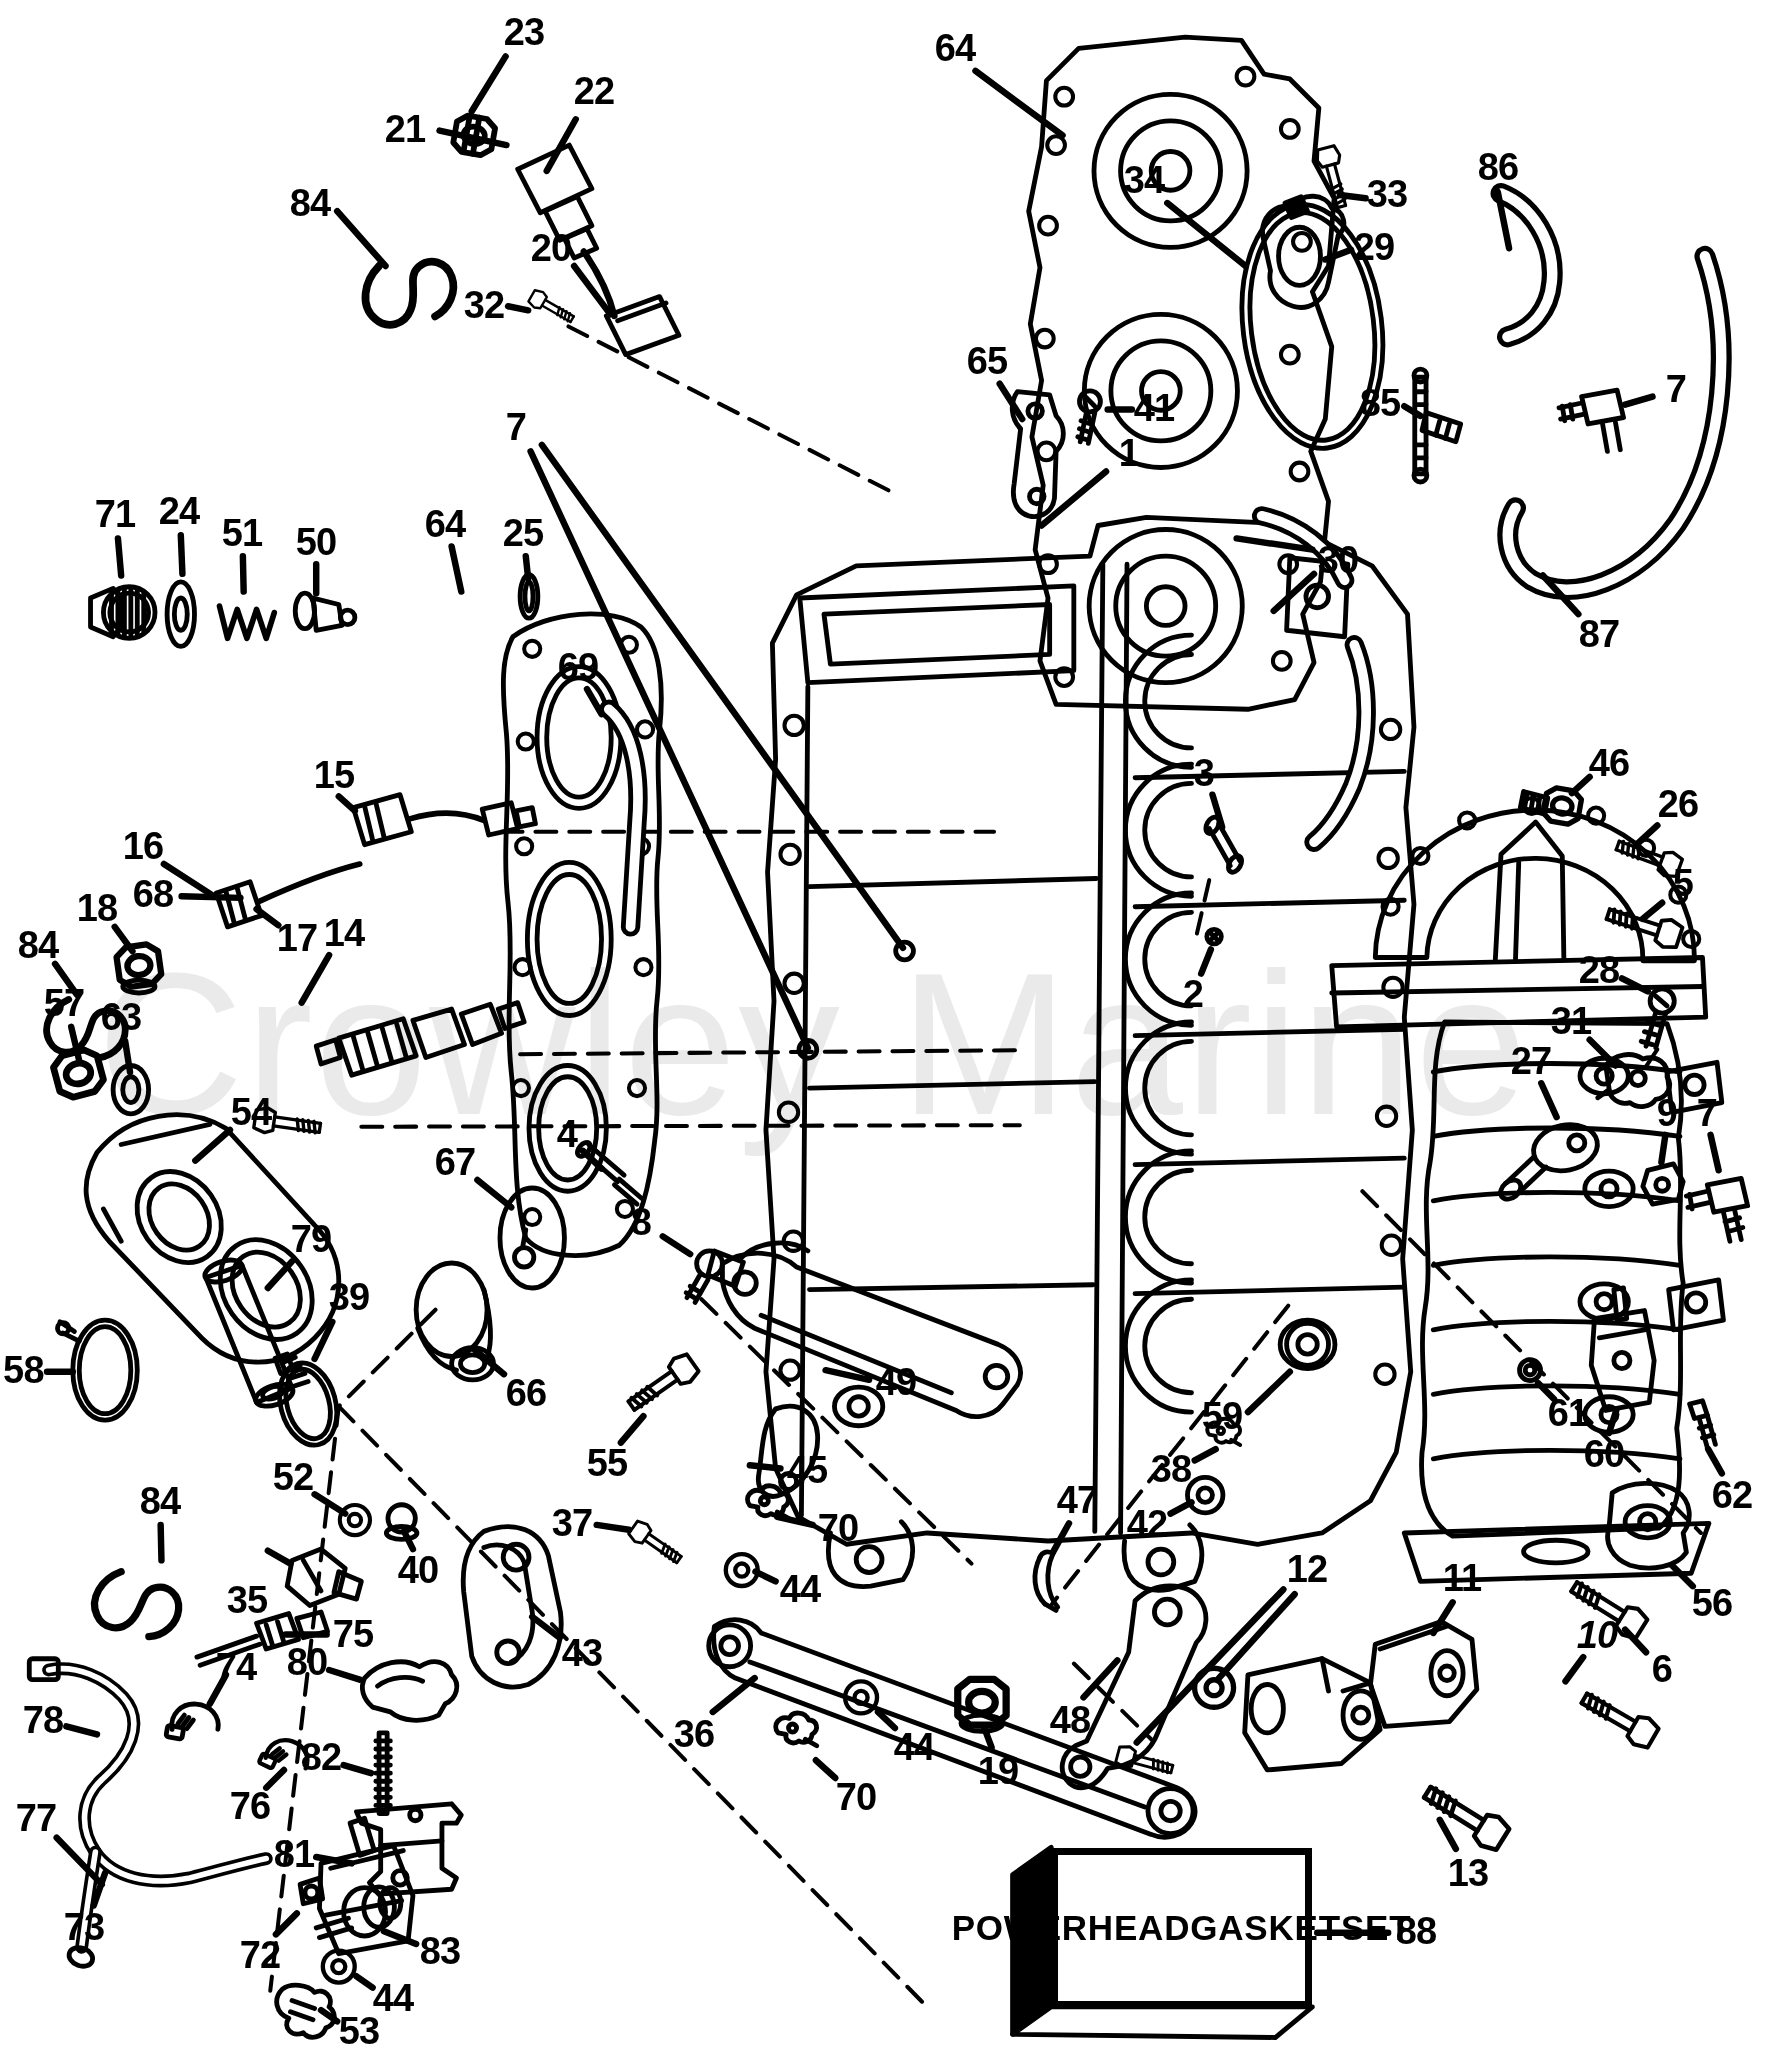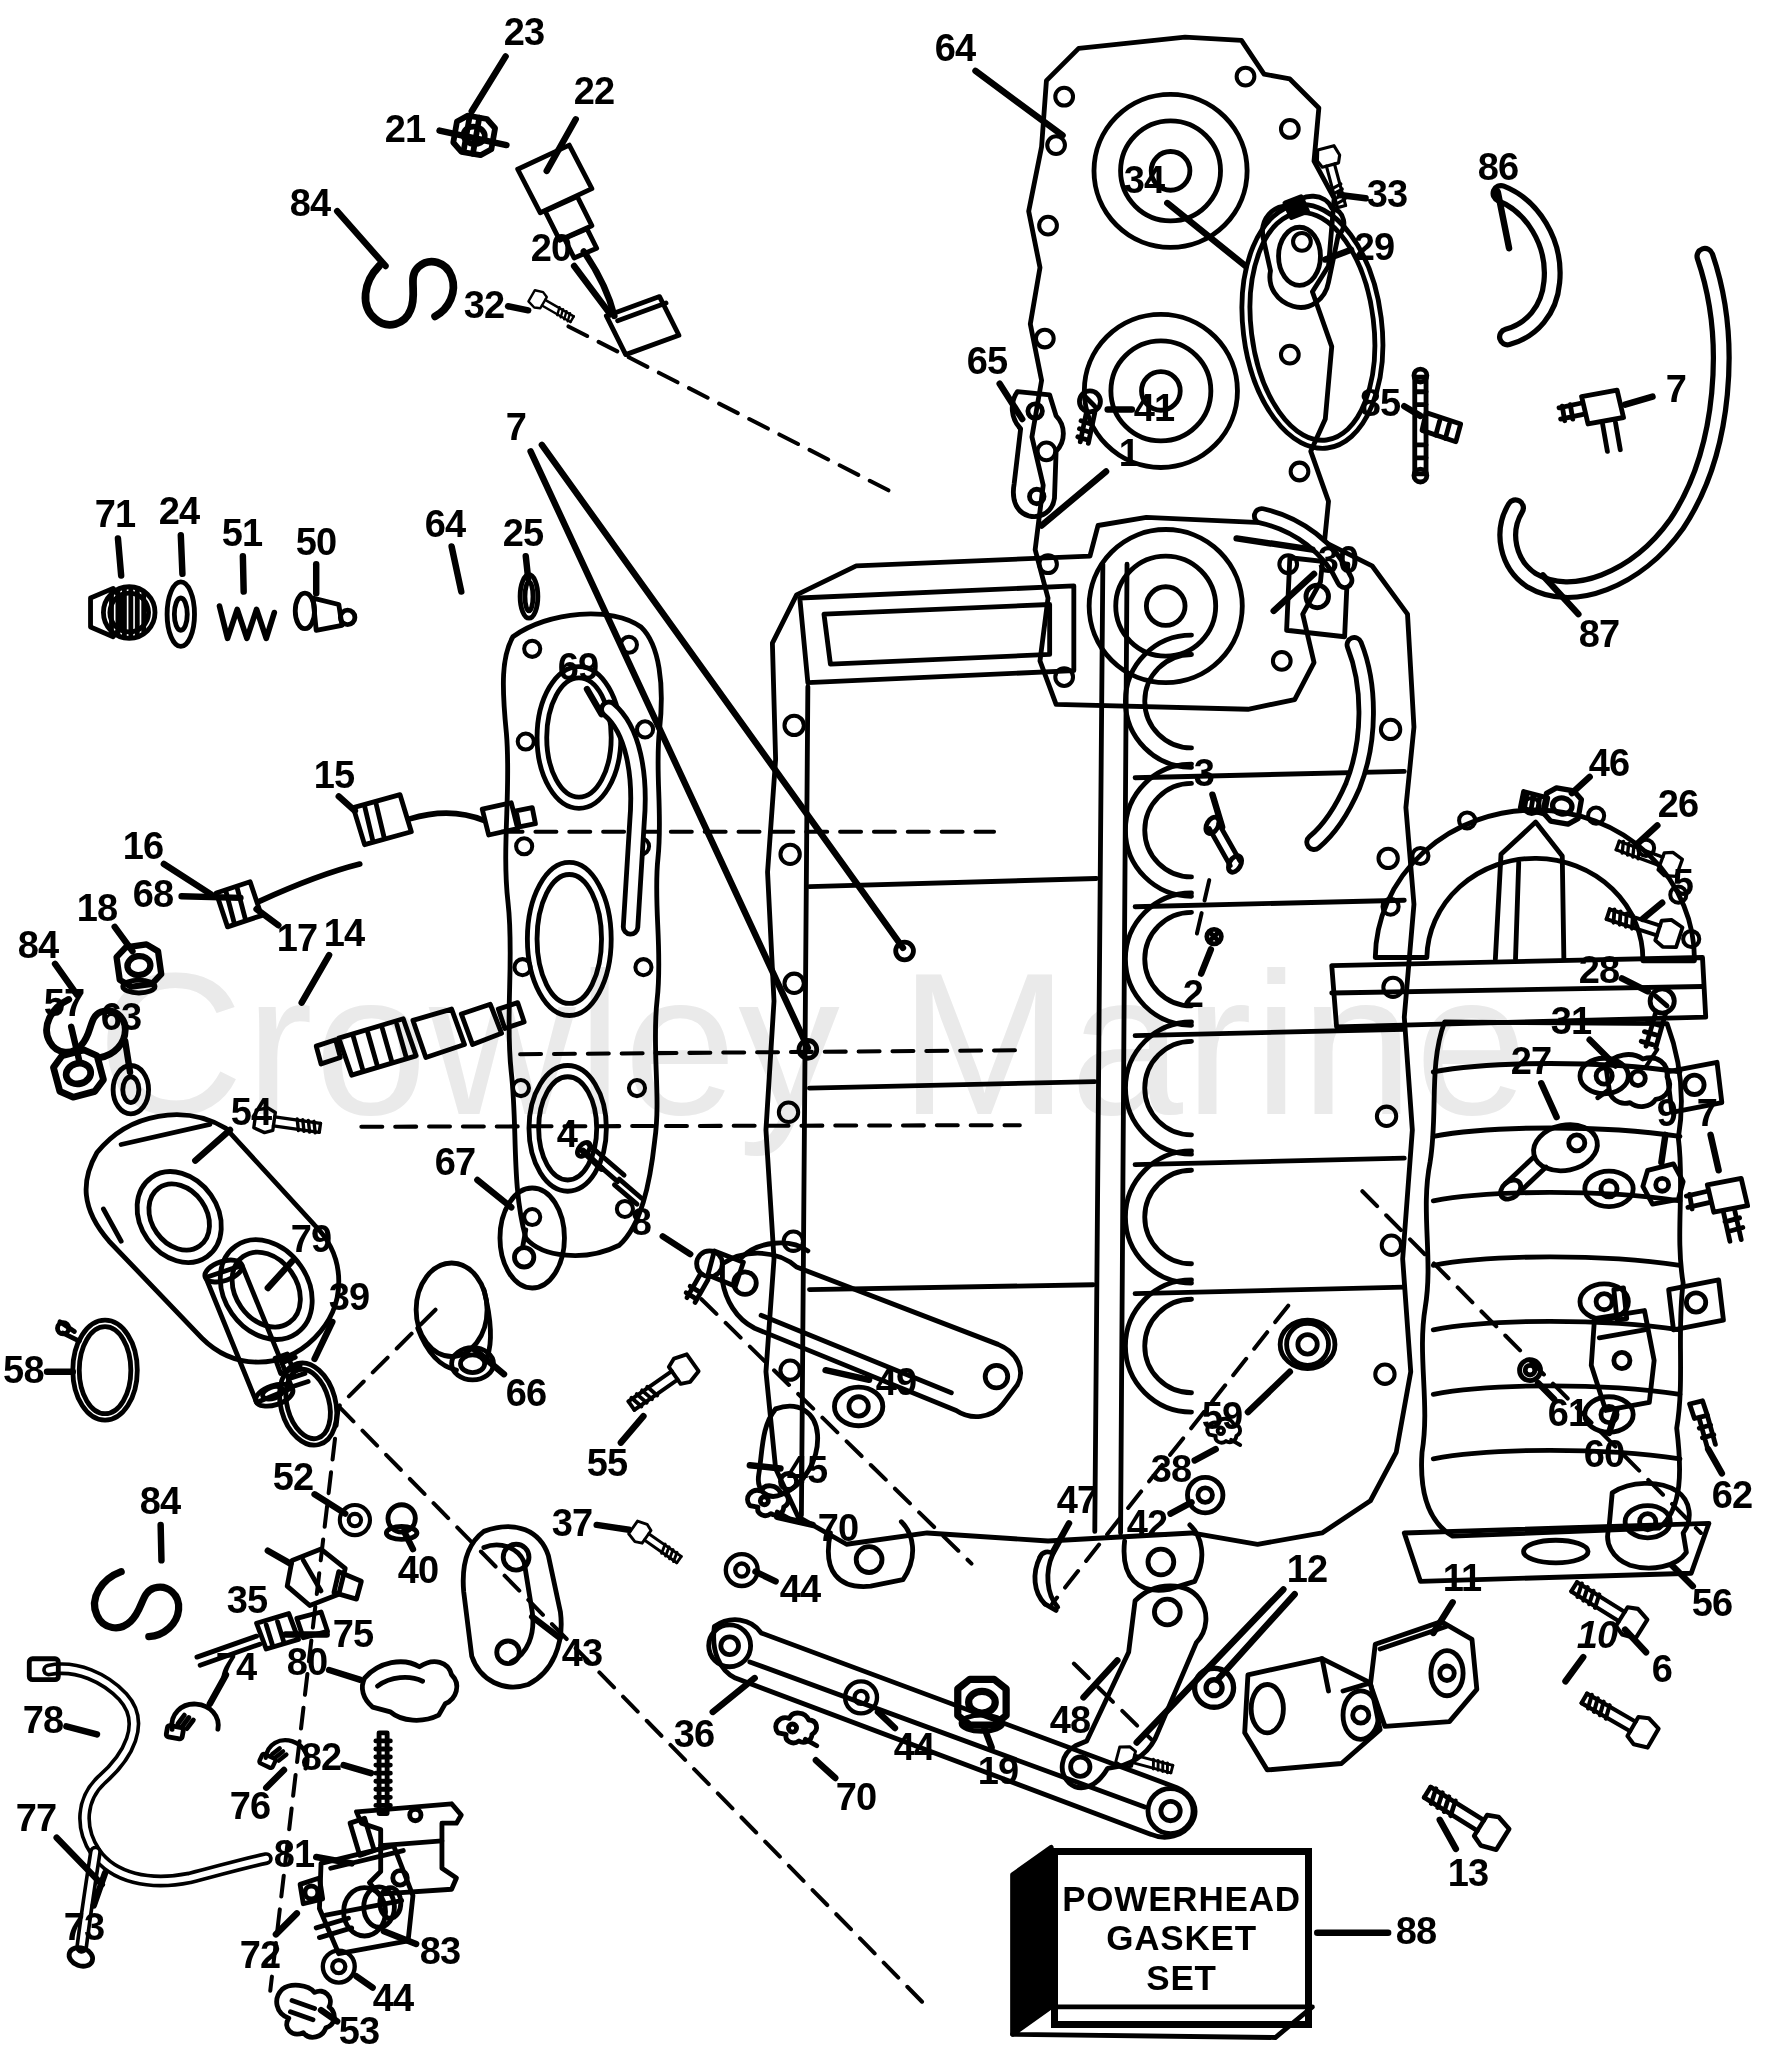--- a/index.html
+++ b/index.html
@@ -6,23 +6,23 @@
   .stage{position:relative;width:1789px;height:2048px;background:#fff;overflow:hidden;
          font-family:"Liberation Sans",sans-serif;}
   .wm-center{position:absolute;left:97px;top:927px;z-index:1;
 eight:202px;font-size:203px;font-weight:400;color:#eaeaea;white-space:nowrap;
              letter-spacing:1.6px;}
   svg.diagram{position:absolute;left:0;top:0;z-index:4;}
   svg.diagram path,svg.diagram line,svg.diagram circle,svg.diagram ellipse,svg.diagram rect,svg.diagram polyline{
       vector-effect:none;}
   .wm-bottom{position:absolute;left:998px;top:1909px;z-index:6;
              font-size:84px;font-weight:400;color:#9b9b9b;white-space:nowrap;letter-spacing:0px;}
-  .gasket-box{position:absolute;left:1051px;top:1848px;width:261px;height:180px;z-index:7;
+  .gasket-box{position:absolute;left:1051px;top:1848px;width:261px;height:160px;z-index:7;
               border:7.3px solid #000;box-sizing:border-box;background:transparent;
-              display:flex;flex-direction:column;align-items:center;justify-content:center;}
+              display:flex;flex-direction:row;align-items:center;justify-content:center;}
   .gasket-box div{font-size:35px;font-weight:700;letter-spacing:0.8px;line-height:1.12;color:#000;}
   #callouts .callout{position:absolute;transform:translate(-50%,-50%);z-index:8;
               font-size:38px;font-weight:700;color:#000;letter-spacing:-0.8px;white-space:nowrap;}
 </style>
 </head>
 <body>
 
 <div class="stage">
 
   <div class="wm-center" style="color: rgb(234, 234, 234);">Crowley Marine</div>

